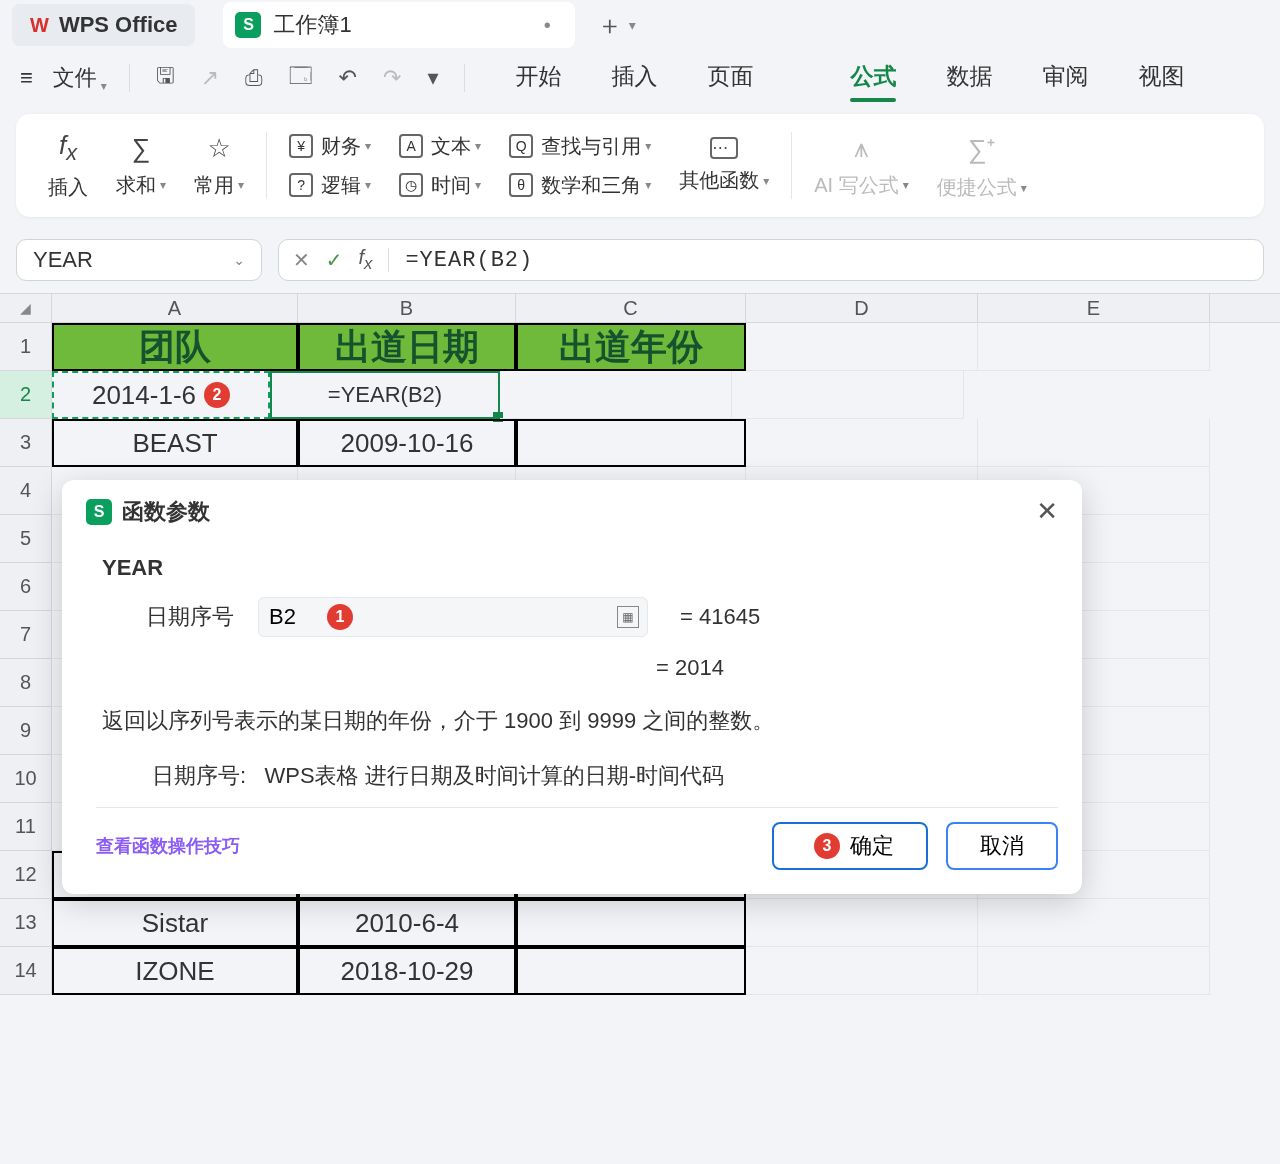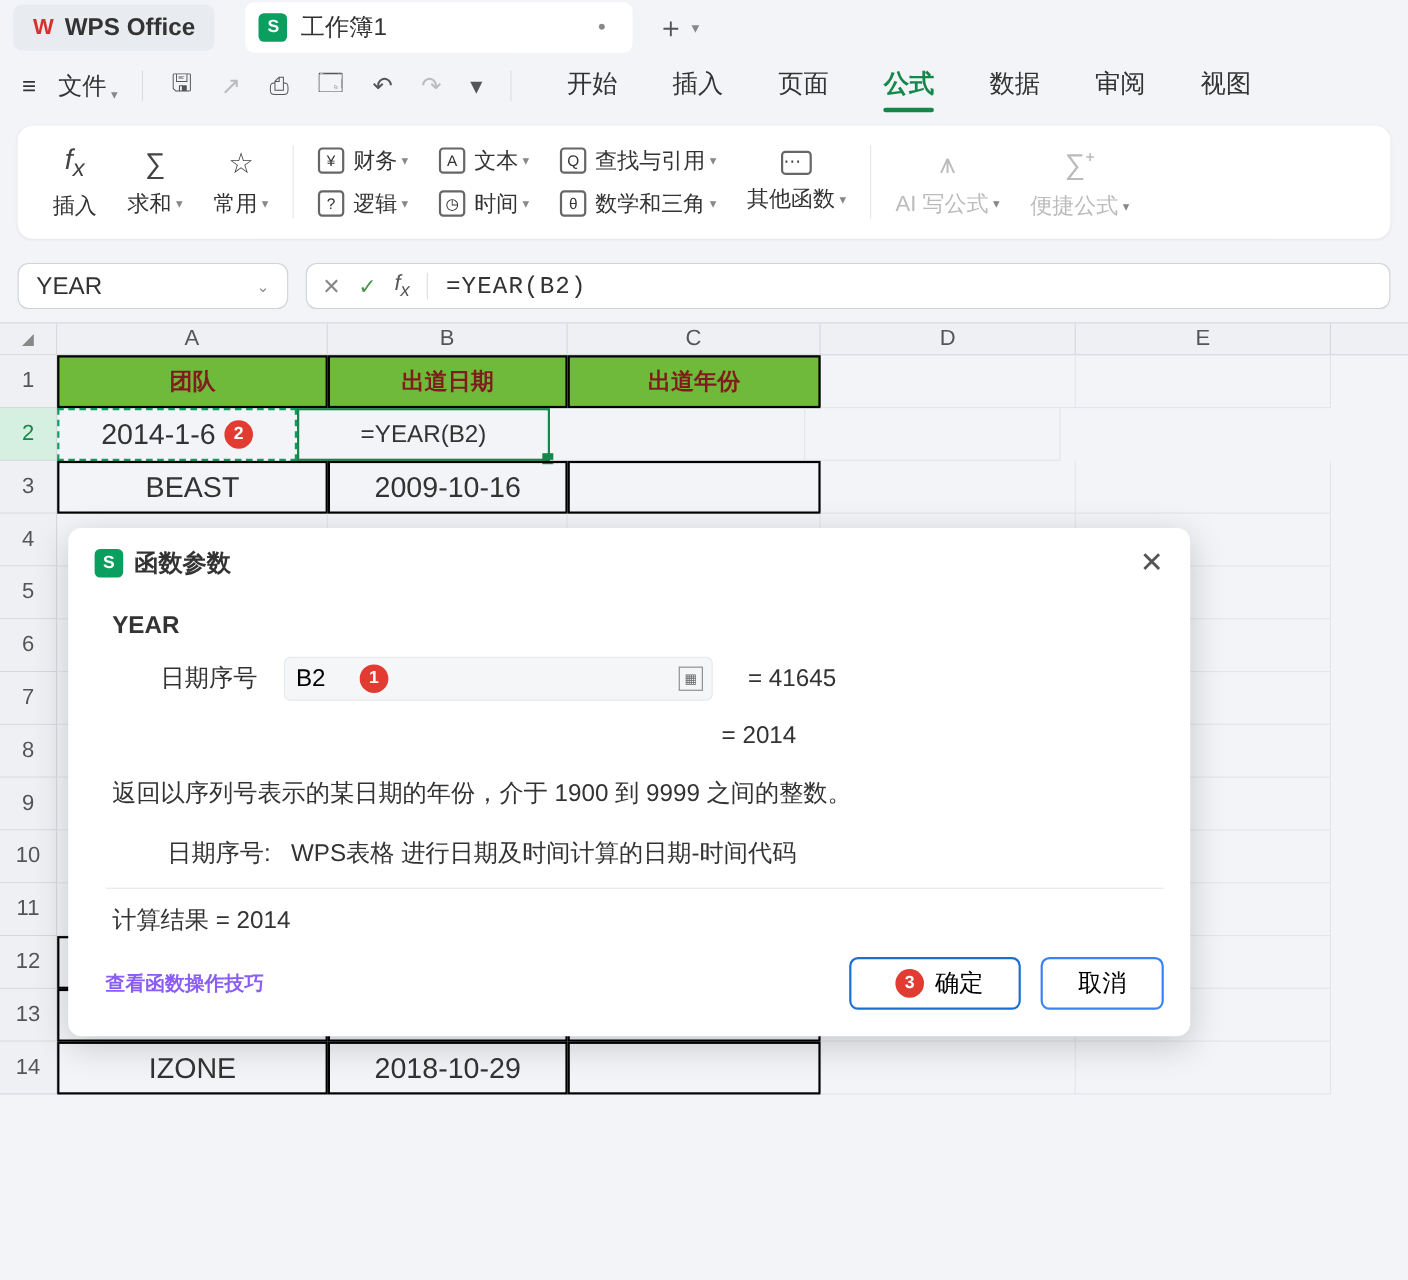--- a/index.html
+++ b/index.html
@@ -20,21 +20,21 @@
 
 .menu-row { display: flex; align-items: center; height: 56px; padding: 0 12px; gap: 6px; }
 .ham { font-size: 22px; padding: 4px 8px; }
 .file-btn { font-size: 22px; padding: 4px 6px; display: flex; align-items: flex-end; gap: 4px; }
 .file-btn .chev { font-size: 12px; color: #888; }
 .sep-v { width: 1px; height: 28px; background: #ddd; margin: 0 10px; }
 .qat-icon { font-size: 22px; color: #555; padding: 4px 10px; }
 .qat-icon.dim { color: #bbb; }
 .tabs { display: flex; gap: 50px; margin-left: 34px; }
 .mtab { font-size: 23px; color: #333; padding-bottom: 4px; position: relative; }
-.mtab.active { color: #16874a; font-weight: 600; }
+.mtab.active { color: #16874a; font-weight: 600; margin-left: 47px; }
 .mtab.active::after { content: ""; position: absolute; left: 0; right: 0; bottom: -6px; height: 4px; background: #16874a; border-radius: 2px; }
 
 
 .ribbon-wrap { padding: 8px 16px 22px; }
 .ribbon { background: #fff; border-radius: 14px; display: flex; padding: 12px 18px; gap: 0; box-shadow: 0 1px 3px rgba(0,0,0,.06); }
 .rgroup { display: flex; flex-direction: column; align-items: center; justify-content: center; padding: 4px 14px; gap: 6px; }
 .rgroup.row2 { flex-direction: column; align-items: flex-start; gap: 12px; }
 .rbtn-big { display: flex; flex-direction: column; align-items: center; gap: 8px; }
 .ricon { font-size: 26px; color: #444; }
 .rlabel { font-size: 20px; display: flex; align-items: center; gap: 4px; }
@@ -59,21 +59,21 @@
 .grid-wrap { position: relative; }
 .grid-header { display: flex; height: 30px; background: #eef0f3; border-top: 1px solid #d4d8dd; border-bottom: 1px solid #d4d8dd; }
 .corner { width: 52px; border-right: 1px solid #d4d8dd; display: flex; align-items: center; justify-content: center; color: #888; font-size: 14px; }
 .colh { border-right: 1px solid #d4d8dd; display: flex; align-items: center; justify-content: center; font-size: 20px; color: #555; }
 .colA { width: 246px; } .colB { width: 218px; } .colC { width: 230px; } .colD { width: 232px; } .colE { width: 232px; }
 .row { display: flex; height: 48px; }
 .rowh { width: 52px; background: #eef0f3; border-right: 1px solid #d4d8dd; border-bottom: 1px solid #d4d8dd; display: flex; align-items: center; justify-content: center; font-size: 20px; color: #555; }
 .rowh.active { background: #d5efe0; color: #16874a; }
 .cell { border-right: 1px solid #e2e5e9; border-bottom: 1px solid #e2e5e9; display: flex; align-items: center; justify-content: center; font-size: 26px; position: relative; }
 .cell.bordered { border: 2px solid #000; }
-.cell.header-cell { background: #6fba3a; color: #7f1d1d; font-weight: 600; font-size: 21px; }
+.cell.header-cell { background: #6fba3a; color: #14532d; font-weight: 600; font-size: 36px; }
 .cell.dashed { border: 2px dashed #0b9f5f !important; }
 .cell.active-cell { border: 2px solid #16874a !important; font-size: 22px; }
 .active-handle { position: absolute; right: -5px; bottom: -5px; width: 10px; height: 10px; background: #16874a; }
 .badge { background: #e23b31; color: #fff; width: 26px; height: 26px; border-radius: 50%; display: inline-flex; align-items: center; justify-content: center; font-size: 16px; font-weight: 600; margin-left: 8px; }
 
 
 .dialog { position: absolute; left: 62px; top: 480px; width: 1020px; background: #fff; border-radius: 12px; box-shadow: 0 8px 32px rgba(0,0,0,.18); padding: 16px 24px 24px; }
 .dlg-head { display: flex; align-items: center; gap: 10px; }
 .dlg-title { font-size: 22px; font-weight: 600; flex: 1; }
 .dlg-close { font-size: 26px; color: #555; background: none; border: none; cursor: pointer; }
@@ -408,21 +408,20 @@
       </div>
       <span class="eq">= 41645</span>
     </div>
     <div class="result-row">= 2014</div>
     <div class="desc">返回以序列号表示的某日期的年份，介于 1900 到 9999 之间的整数。</div>
     <div class="desc" style="margin-left:56px">
       <span>日期序号:</span>
       &nbsp;&nbsp;<span>WPS表格 进行日期及时间计算的日期-时间代码</span>
     </div>
     <hr class="hr">
-    <div class="calc-row">计算结果 = 2014</div>
     <div class="dlg-foot">
       <span class="link">查看函数操作技巧</span>
       <span class="spacer"></span>
       <button class="btn primary">
         <span class="badge">3</span>
         <span>确定</span>
       </button>
       <button class="btn default">
         <span>取消</span>
       </button>

